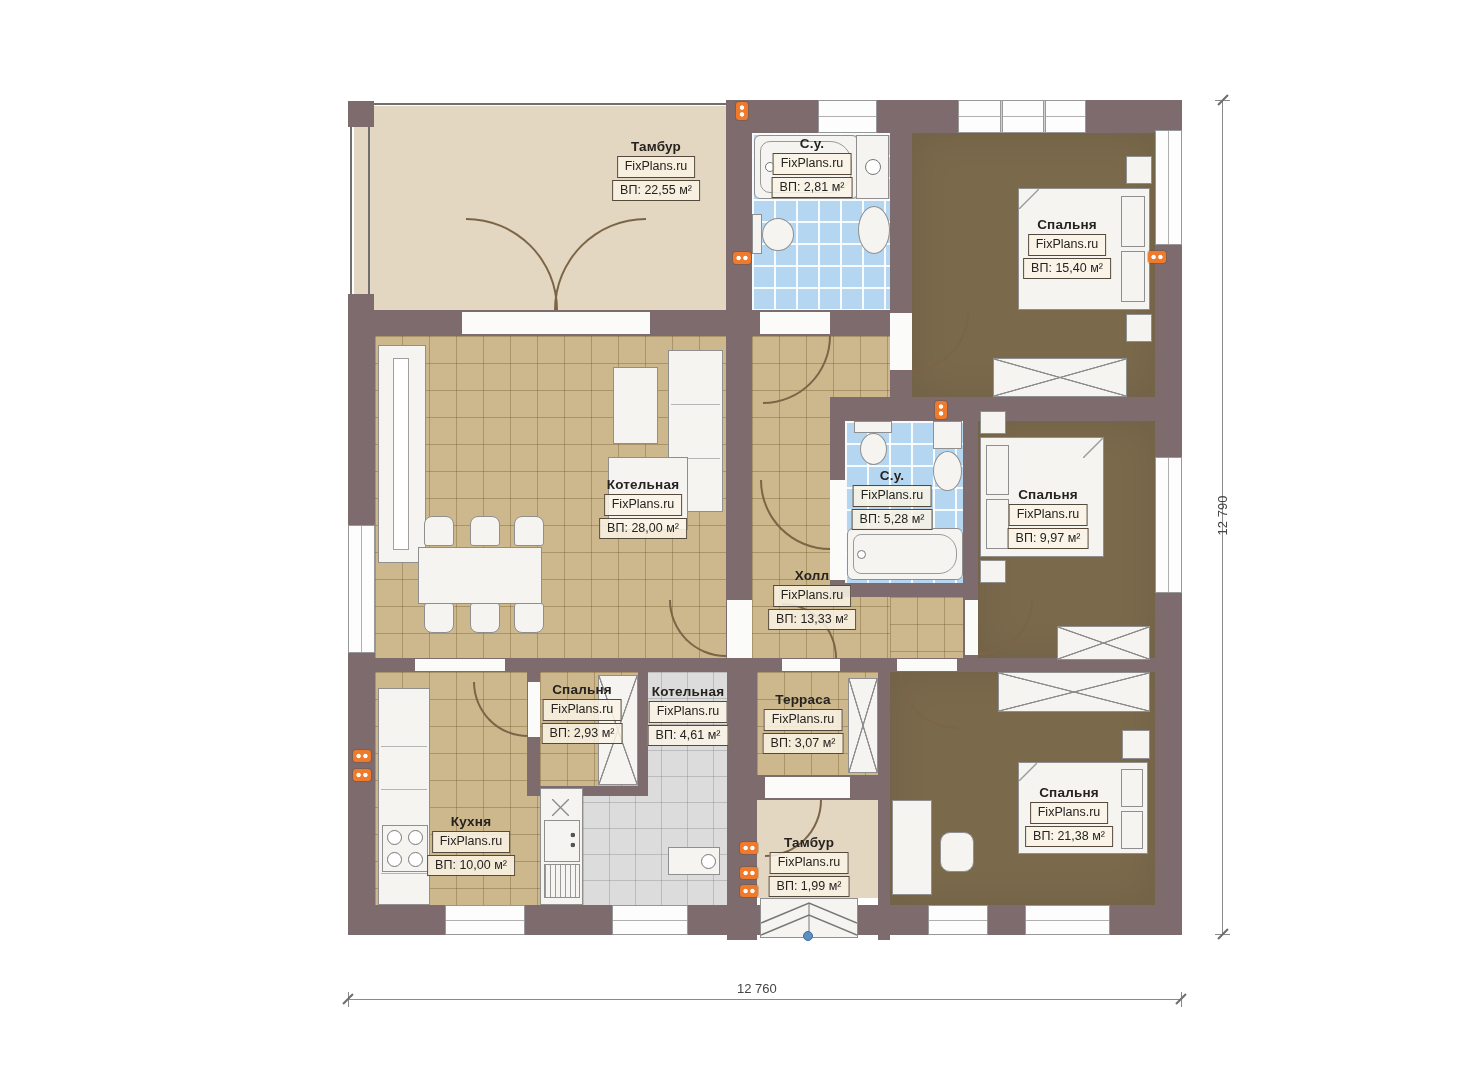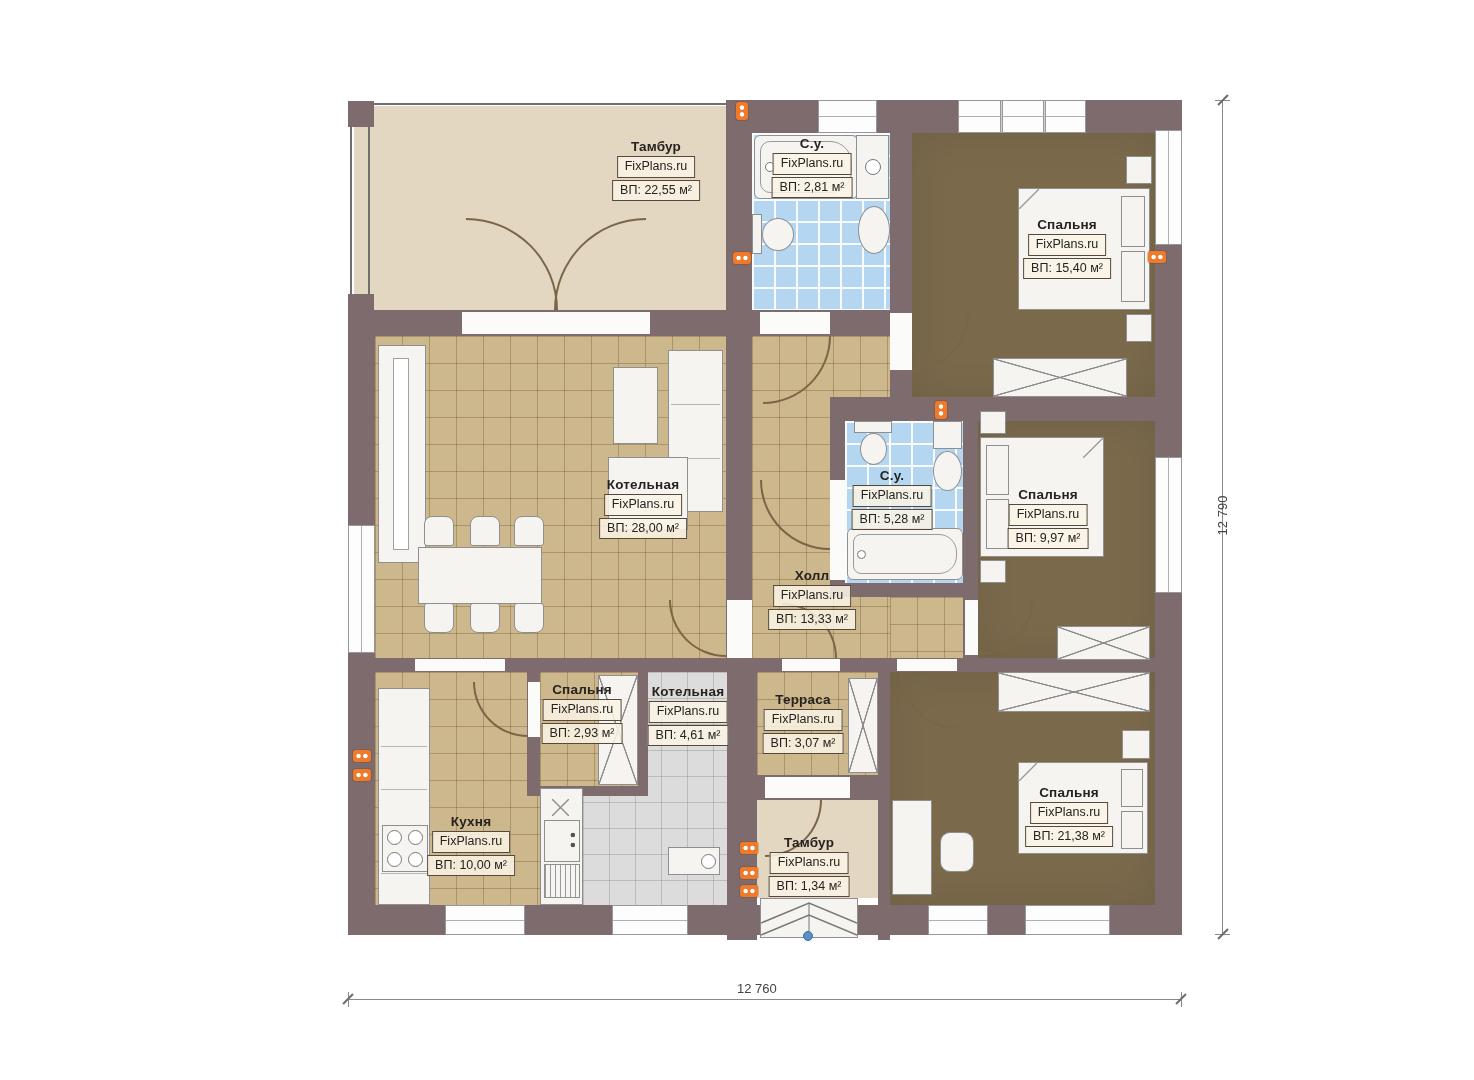--- a/index.html
+++ b/index.html
@@ -324,21 +324,21 @@
     <div class="bx">ВП: 3,07 м²</div>
   </div>
   <div class="label" style="left:471px;top:814px;">
     <div class="ttl">Кухня</div>
     <div class="bx">FixPlans.ru</div>
     <div class="bx">ВП: 10,00 м²</div>
   </div>
   <div class="label" style="left:809px;top:835px;">
     <div class="ttl">Тамбур</div>
     <div class="bx">FixPlans.ru</div>
-    <div class="bx">ВП: 1,34 м²</div>
+    <div class="bx">ВП: 1,99 м²</div>
   </div>
   <div class="label" style="left:1069px;top:785px;">
     <div class="ttl">Спальня</div>
     <div class="bx">FixPlans.ru</div>
     <div class="bx">ВП: 21,38 м²</div>
   </div>
 
   <div class="dline" style="left:348px;top:999px;width:834px;height:1px;"></div>
   <div class="dline" style="left:348px;top:992px;width:1px;height:15px;"></div>
   <div class="dline" style="left:1181px;top:992px;width:1px;height:15px;"></div>

